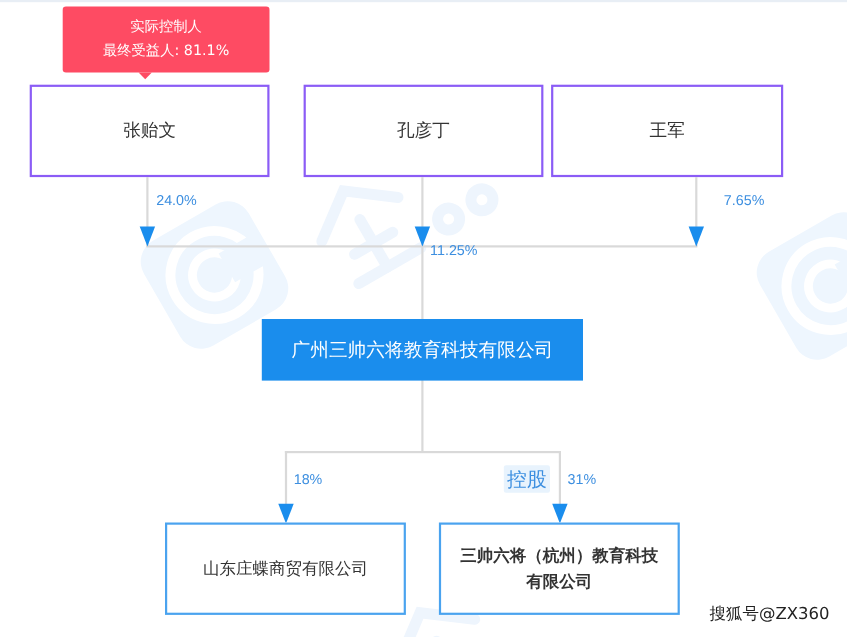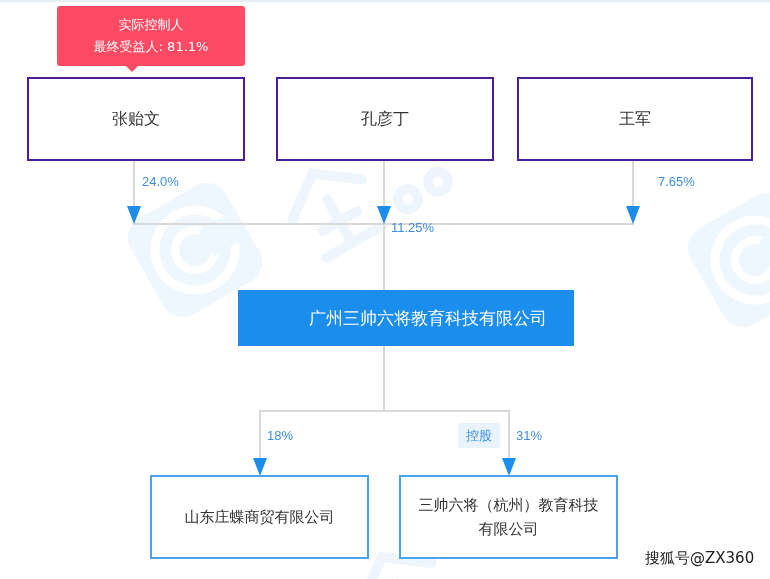--- a/index.html
+++ b/index.html
@@ -12,51 +12,50 @@
   .wm { position:absolute; opacity:1; }
   .line { position:absolute; background:#d9d9d9; }
   .arrow {
     position:absolute; width:0; height:0;
     border-left:7px solid transparent; border-right:7px solid transparent;
     border-top:18px solid #1a8ded;
   }
   .pct { position:absolute; font-size:13px; color:#3d8fe0; font-family:"Liberation Sans",sans-serif; }
   .person {
     position:absolute; box-sizing:border-box; height:84px;
-    border:2px solid #4c1d95; background:#fff;
+    border:2px solid #8b5cf6; background:#fff;
     display:flex; align-items:center; justify-content:center;
     font-size:16px; color:#333;
   }
   .tooltip {
     position:absolute; left:57px; top:6px; width:188px; height:60px;
     background:#fe4b63; border-radius:3px; color:#fff;
     display:flex; flex-direction:column; align-items:center; justify-content:center;
     font-size:13px; line-height:22px;
   }
   .tooltip::after {
     content:""; position:absolute; left:69px; bottom:-6px;
     border-left:6px solid transparent; border-right:6px solid transparent;
     border-top:6px solid #fe4b63;
   }
   .center-co {
     position:absolute; left:238px; top:290px; width:292px; height:56px;
     background:#1a8ded; color:#fff;
     display:flex; align-items:center; justify-content:center;
     font-size:17px;
-    padding-left:44px;
   }
   .child {
     position:absolute; box-sizing:border-box; top:475px; width:219px; height:84px;
     border:2px solid #4aa3ef; background:#fff;
     display:flex; align-items:center; justify-content:center; text-align:center;
     font-size:15px; color:#333; line-height:24px; padding:0 14px;
   }
   .badge {
     position:absolute; left:458px; top:423px; width:42px; height:25px;
-    background:#e8f3fd; color:#3d8fe0; font-size:13px;
+    background:#e8f3fd; color:#3d8fe0; font-size:18px;
     display:flex; align-items:center; justify-content:center; border-radius:2px;
   }
   .credit {
     position:absolute; left:645px; top:549px; font-size:15px; font-weight:normal;
     color:#222; text-shadow:0 0 2px #fff, 0 0 2px #fff;
   }
 </style>
 </head>
 <body>
 
@@ -101,21 +100,21 @@
   <span>实际控制人</span>
   <span>最终受益人: 81.1%</span>
 </div>
 
 <div class="person" style="left:27px;top:77px;width:218px;">
   <span>张贻文</span>
 </div>
 <div class="person" style="left:276px;top:77px;width:218px;">
   <span>孔彦丁</span>
 </div>
-<div class="person" style="left:517px;top:77px;width:236px;">
+<div class="person" style="left:501px;top:77px;width:211px;">
   <span>王军</span>
 </div>
 
 <div class="line" style="left:133px;top:161px;width:2px;height:63px;"></div>
 <div class="line" style="left:383px;top:161px;width:2px;height:250px;"></div>
 <div class="line" style="left:632px;top:161px;width:2px;height:63px;"></div>
 <div class="line" style="left:133px;top:223px;width:501px;height:2px;"></div>
 
 <div class="arrow" style="left:127px;top:206px;"></div>
 <div class="arrow" style="left:377px;top:206px;"></div>
@@ -136,17 +135,17 @@
 <div class="arrow" style="left:253px;top:458px;"></div>
 <div class="arrow" style="left:502px;top:458px;"></div>
 
 <span class="pct" style="left:267px;top:428px;">18%</span>
 <div class="badge">控股</div>
 <span class="pct" style="left:516px;top:428px;">31%</span>
 
 <div class="child" style="left:150px;">
   <span>山东庄蝶商贸有限公司</span>
 </div>
-<div class="child" style="left:399px;">
+<div class="child" style="left:399px;font-weight:bold;">
   <span>三帅六将（杭州）教育科技有限公司</span>
 </div>
 
 <div class="credit">搜狐号@ZX360</div>
 
 </body></html>

